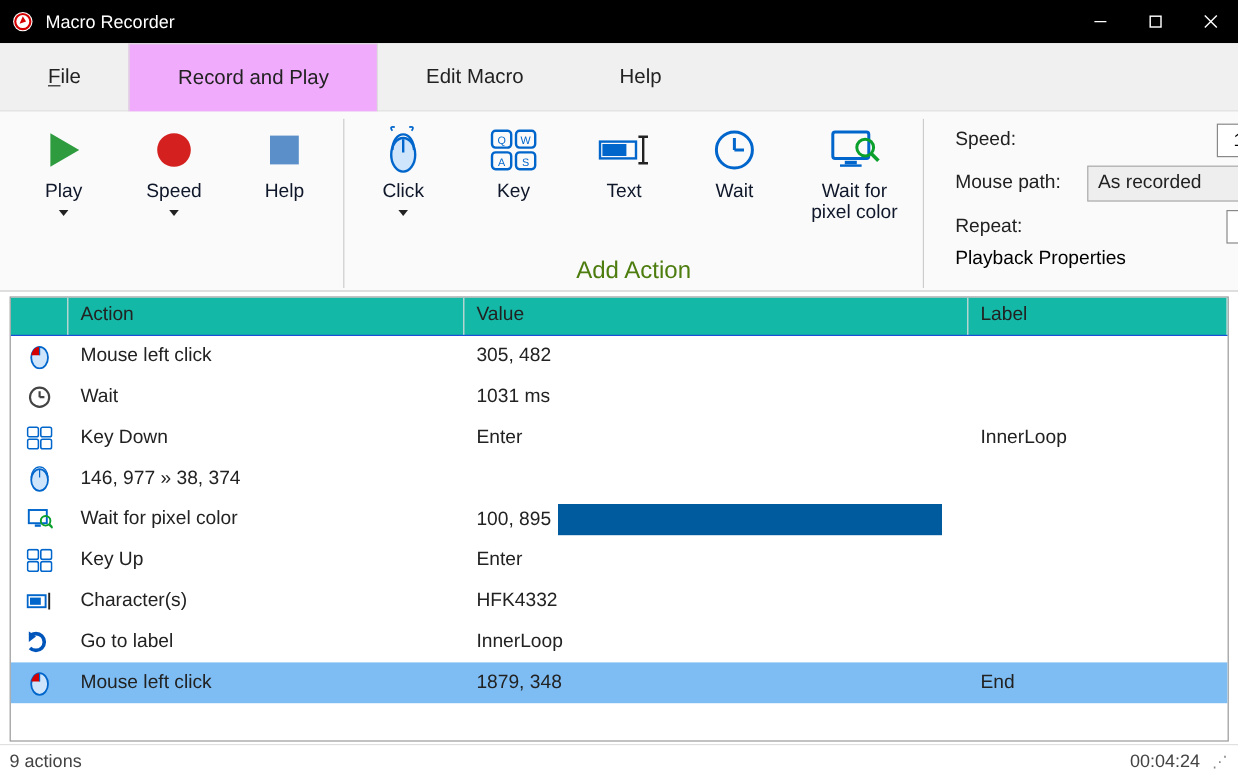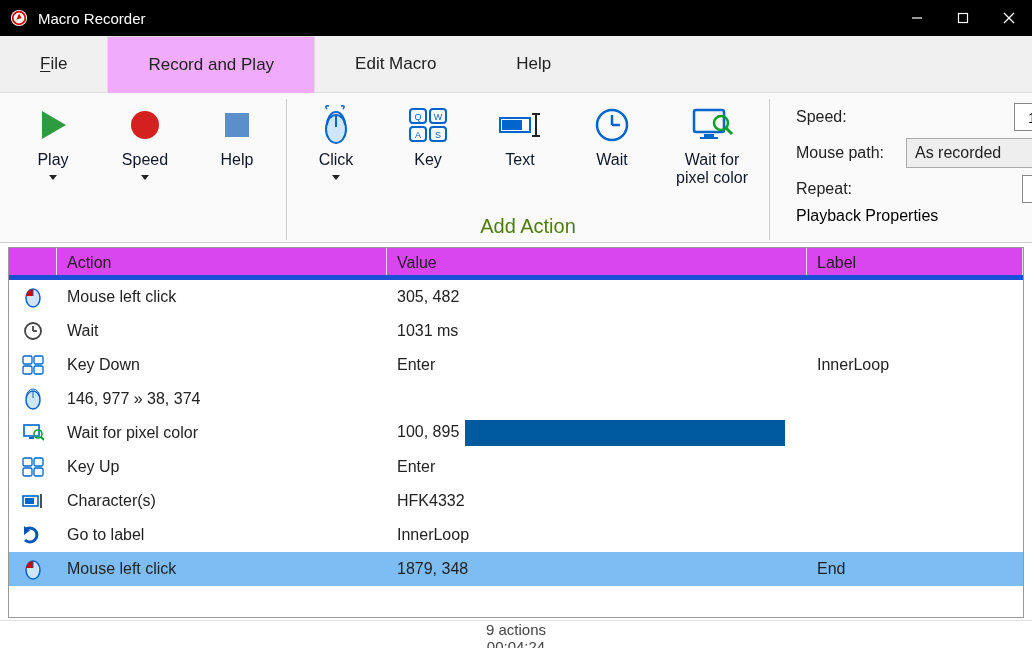--- a/index.html
+++ b/index.html
@@ -28,33 +28,33 @@
 
 .propgroup { flex: 1; padding: 0 16px 0 26px; display: flex; flex-direction: column; }
 .proprow { display: flex; align-items: center; height: 36px; font-size: 16px; color: #222; }
 .proprow .lab { width: 110px; }
 .proprow .field { margin-left: auto; }
 .combo { width: 152px; height: 30px; border: 1px solid #aaa; background: #eee; display: flex; align-items: center; padding: 0 8px; position: relative; }
 .numbox { width: 44px; height: 28px; border: 1px solid #888; text-align: right; padding: 2px 4px; font-size: 15px; }
 
 .grid-wrap { flex: 1; padding: 4px 8px 2px 8px; display: flex; flex-direction: column; }
 .grid { flex: 1; border: 1px solid #999; display: flex; flex-direction: column; overflow: hidden; }
-.ghdr { display: flex; height: 32px; background: #d946ef; border-bottom: 5px solid #1d4ed8; }
+.ghdr { display: flex; height: 32px; background: #14b8a6; border-bottom: 1px solid #1d4ed8; }
 .ghdr .cell { border-right: 1px solid #ddd; padding: 6px 10px; font-size: 16px; color: #222; }
 .col-icon { width: 48px; }
 .col-action { width: 330px; }
 .col-value { width: 420px; }
 .col-label { flex: 1; }
 .row { display: flex; height: 34px; align-items: center; font-size: 16px; color: #222; }
 .row.selected { background: #7ebdf4; }
 .row .cell { padding: 4px 10px; }
 .row .cell.icon { display: flex; align-items: center; justify-content: center; }
 .swatch { display:inline-block; width: 320px; height: 26px; background: #005a9e; margin-left: 6px; vertical-align: middle; }
 
-.statusbar { height: 28px; display: flex; align-items: center; padding: 0 20px; font-size: 15px; color: #444; border-top: 1px solid #e0e0e0; flex-direction: column; }
+.statusbar { height: 28px; display: flex; align-items: center; padding: 0 8px; font-size: 15px; color: #444; border-top: 1px solid #e0e0e0; }
 .statusbar .spacer { flex: 1; }
 .grip { margin-left: 10px; color: #888; font-size: 13px; letter-spacing: 1px; }
 
 svg { display: block; }
 </style>
 </head>
 <body>
 
 <div class="titlebar">
   <span class="app-icon">

